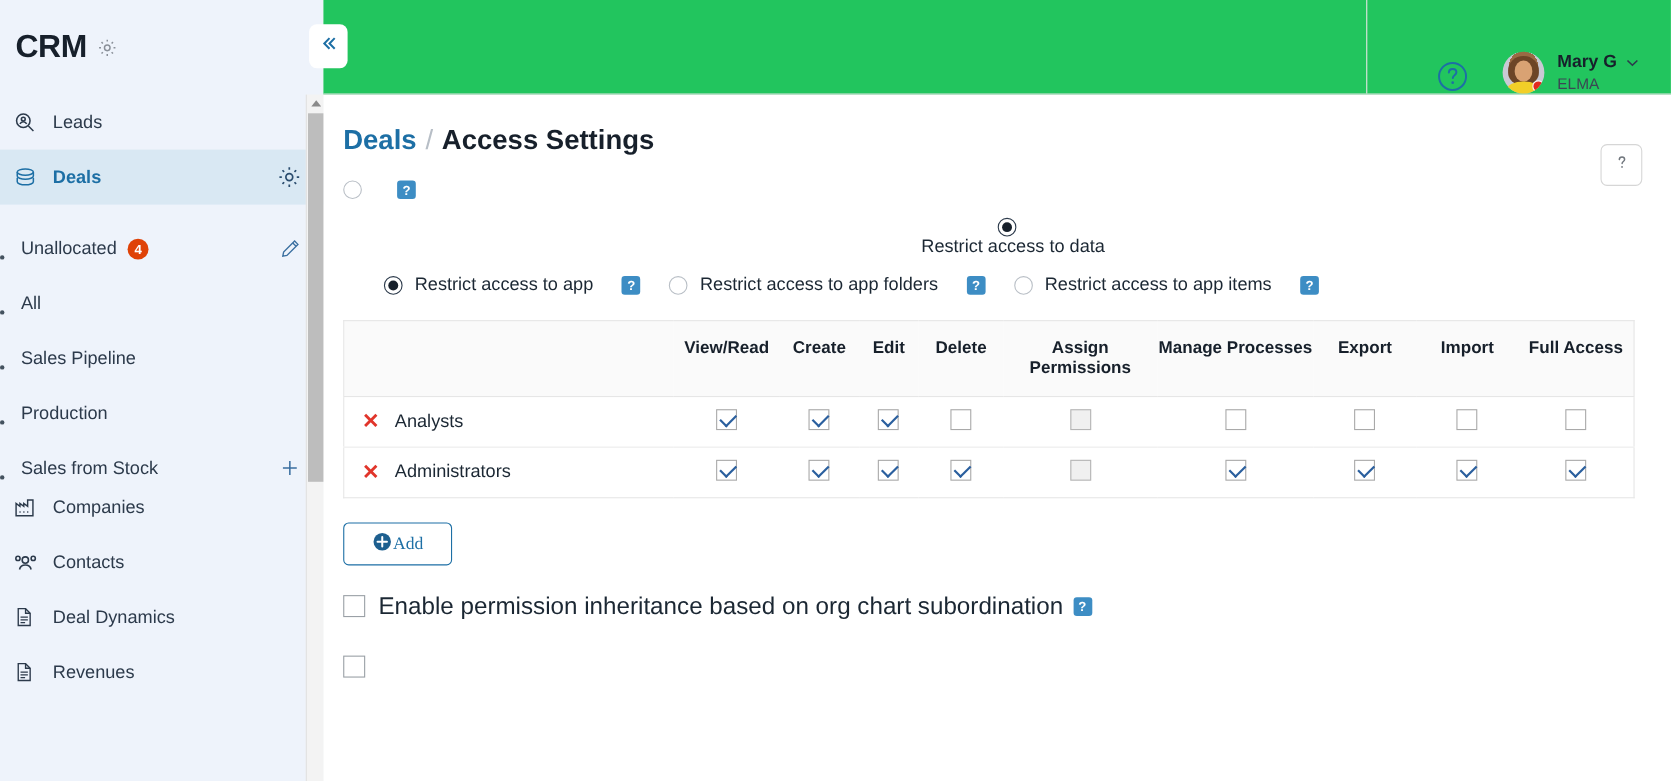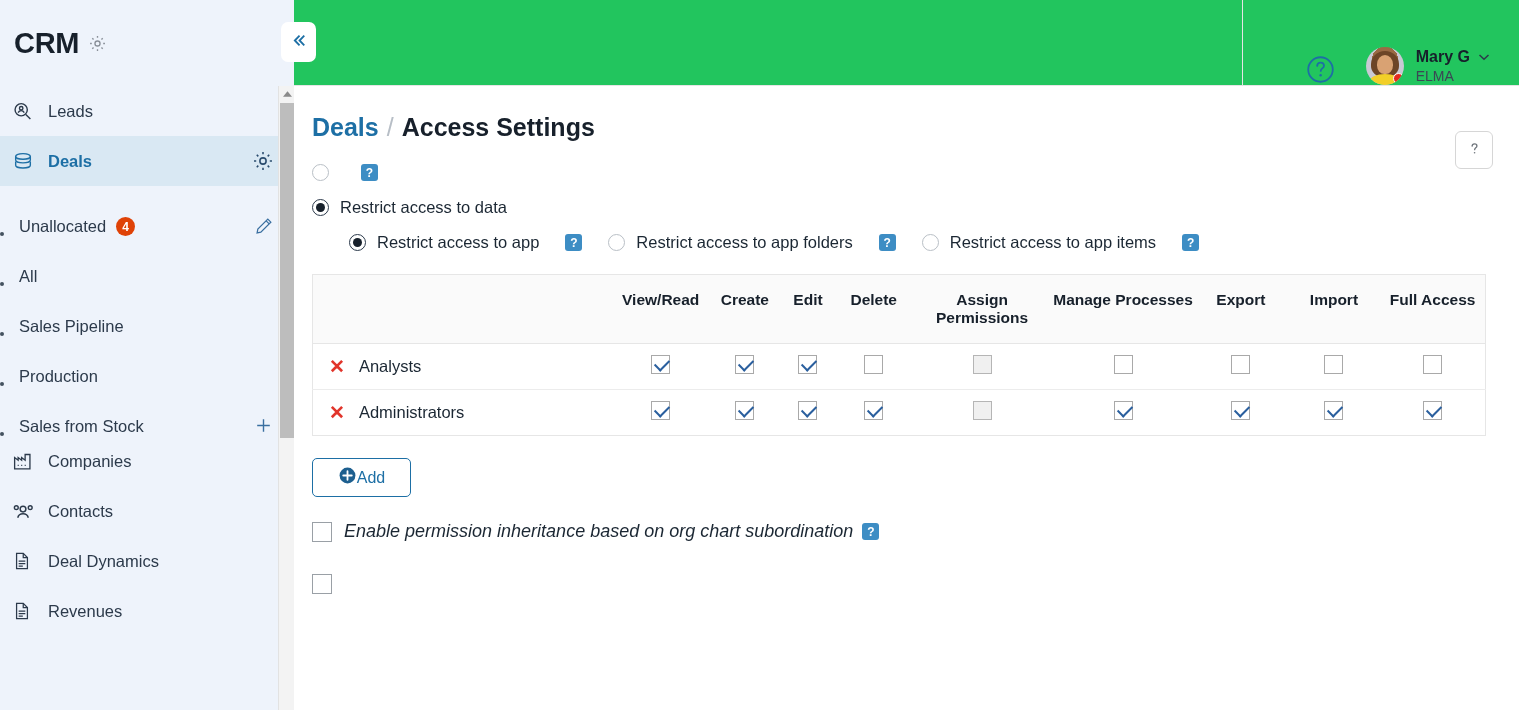--- a/index.html
+++ b/index.html
@@ -234,29 +234,30 @@
   }
 
   
   #add-btn {
     margin: 22px 0 0 18px;
     width: 99px; height: 39px;
     border: 1px solid #1d6fa5; border-radius: 5px;
     background: #fff; cursor: pointer;
     display: flex; align-items: center; justify-content: center;
     gap: 0;
+    font-family: Liberation Serif, serif;
   }
   #add-label { font-size: 16px; color: #1d6fa5; }
 
   .opt-row { display: flex; align-items: center; margin-left: 18px; }
   .opt-box {
     width: 20px; height: 20px; border: 1px solid #9aa0a6;
     background: #fff; flex: 0 0 20px; cursor: pointer;
   }
-  .opt-label { margin-left: 12px; font-size: 18px; color: #1b2733; font-style: italic; }
+  .opt-label { margin-left: 12px; font-size: 22px; color: #1b2733; }
 </style>
 </head>
 <body>
 
 <div id="app">
 
   <div id="sidebar">
 
     <div id="sidebar-header">
       <span id="brand-title">CRM</span>
@@ -444,21 +445,21 @@
             <circle cx="12.1" cy="18" r="1.15" fill="#70767d" stroke="none"></circle>
           </svg>
         </span>
       </div>
 
       <div class="radio-row" style="margin-top:22px;">
         <span class="radio"></span>
         <span class="qmark" style="margin-left:32px;">?</span>
       </div>
 
-      <div class="radio-row" style="margin-top:17px;">
+      <div class="radio-row" style="margin-top:17px;flex-direction:column;">
         <span class="radio checked"></span>
         <span class="radio-label">Restrict access to data</span>
       </div>
 
       <div class="radio-row" style="margin-top:16px; margin-left:55px;">
         <span class="radio checked"></span>
         <span class="radio-label">Restrict access to app</span>
         <span class="qmark" style="margin-left:26px;">?</span>
 
         <span class="radio" style="margin-left:26px;"></span>

